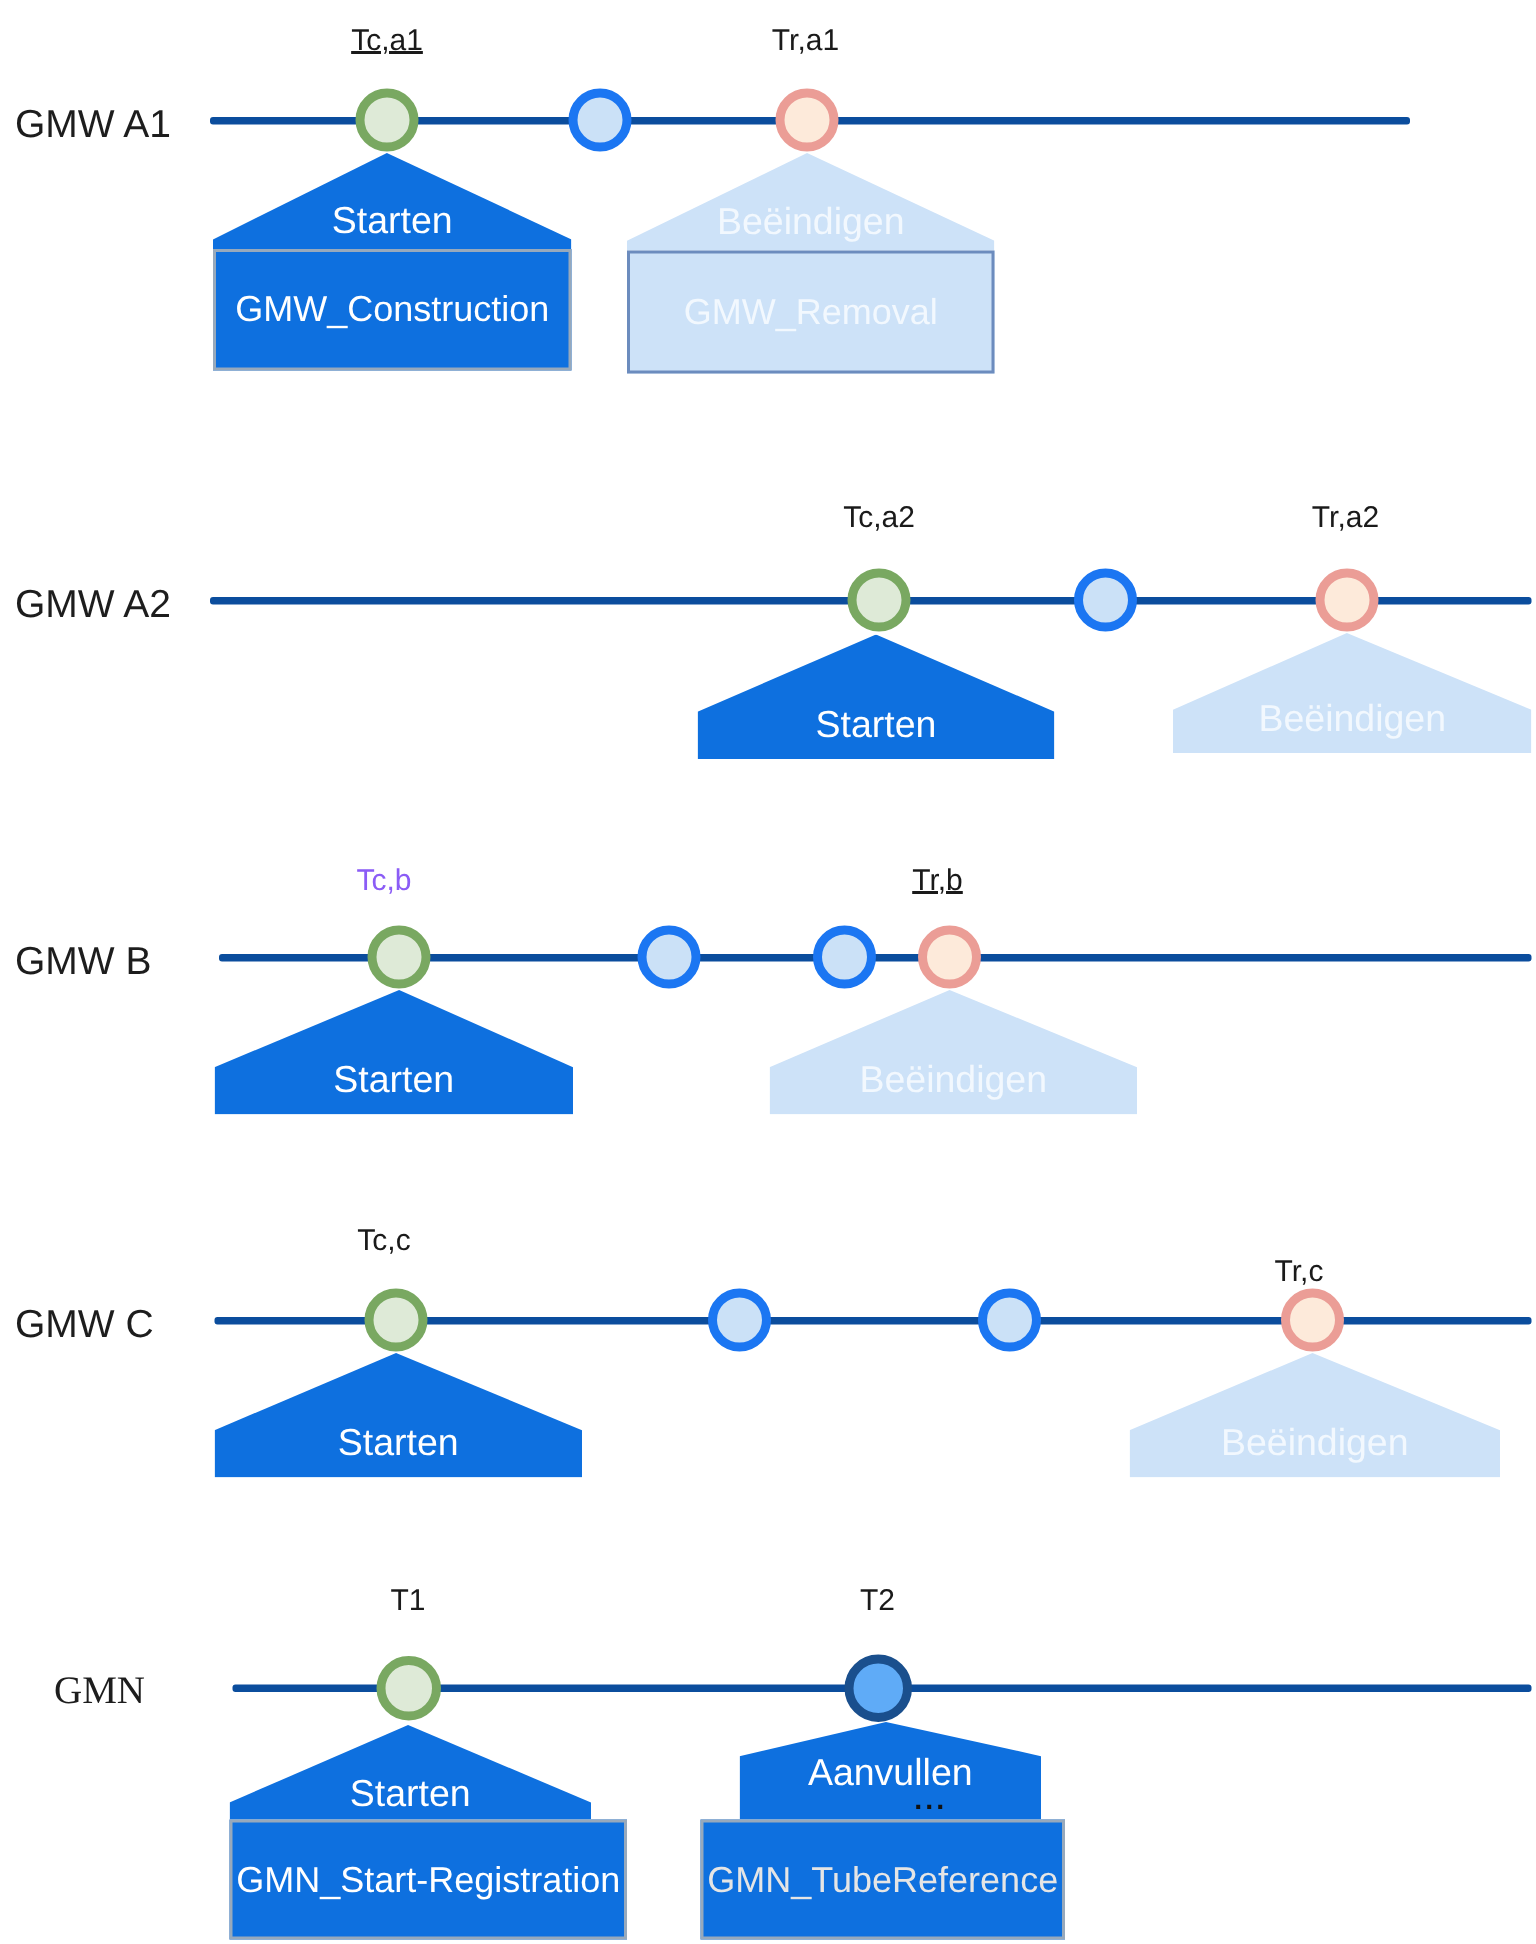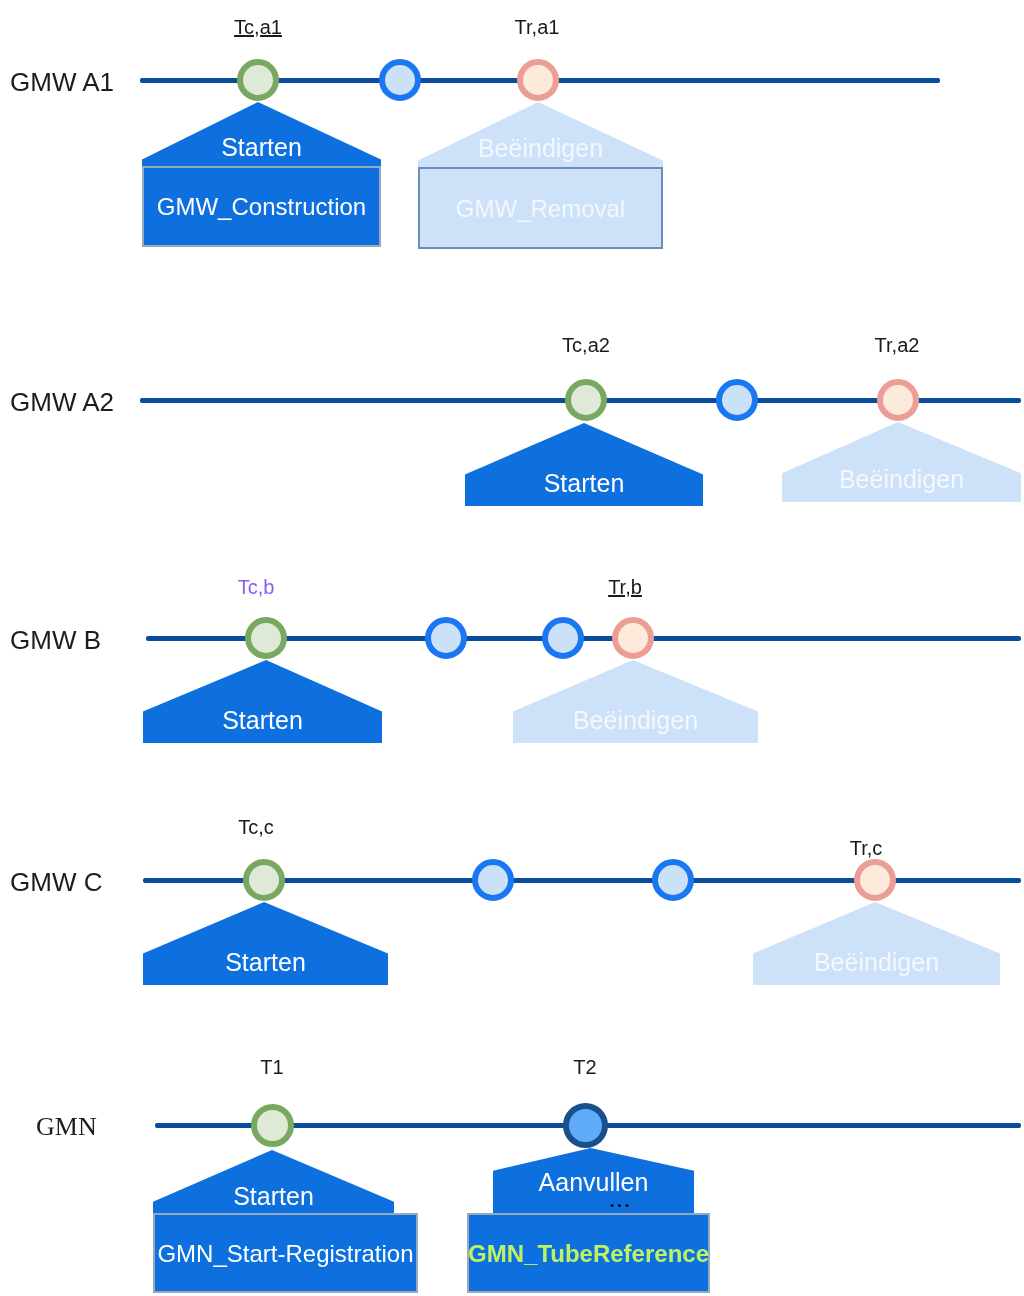--- a/index.html
+++ b/index.html
@@ -94,19 +94,19 @@
       <span class="roof-text">Starten</span>
     </div>
     <div class="callout-rect" style="left: 153px; top: 1213px; width: 265px; height: 80px; background: rgb(14, 112, 223); color: rgb(255, 255, 255); border: 2px solid rgb(151, 169, 188);">
       <div>GMN_Start-</div>
       <div>Registration</div>
     </div>
     <div class="roof" style="left: 467px; top: 1148px; width: 201px; height: 65px; background: rgb(14, 112, 223); color: rgb(255, 255, 255); clip-path: polygon(48.6% 0%, 100% 35%, 100% 100%, 0% 100%, 0% 35%); align-items: flex-start; padding-top: 20px; margin-left: 26px;">
       <span class="roof-text">Aanvullen</span>
       <span class="ellipsis" style="left: 58%; top: 42px;">...</span>
     </div>
-    <div class="callout-rect" style="left: 467px; top: 1213px; width: 243px; height: 80px; background: rgb(14, 112, 223); color: #bef264; border: 2px solid rgb(151, 169, 188); font-weight: bold;">
+    <div class="callout-rect" style="left: 467px; top: 1213px; width: 243px; height: 80px; background: rgb(14, 112, 223); color: #e5e5e5; border: 2px solid rgb(151, 169, 188);">
       <div>GMN_</div>
       <div>TubeReference</div>
     </div>
     <div class="marker" style="left: 250.5px; top: 1103.5px; width: 43px; height: 43px; border: 6px solid rgb(121, 168, 97); background: rgb(222, 234, 215);"></div>
     <div class="marker" style="left: 562.5px; top: 1102.5px; width: 45px; height: 45px; border: 6px solid rgb(26, 79, 141); background: rgb(95, 171, 247);"></div>
   </div>
 
 </body></html>

